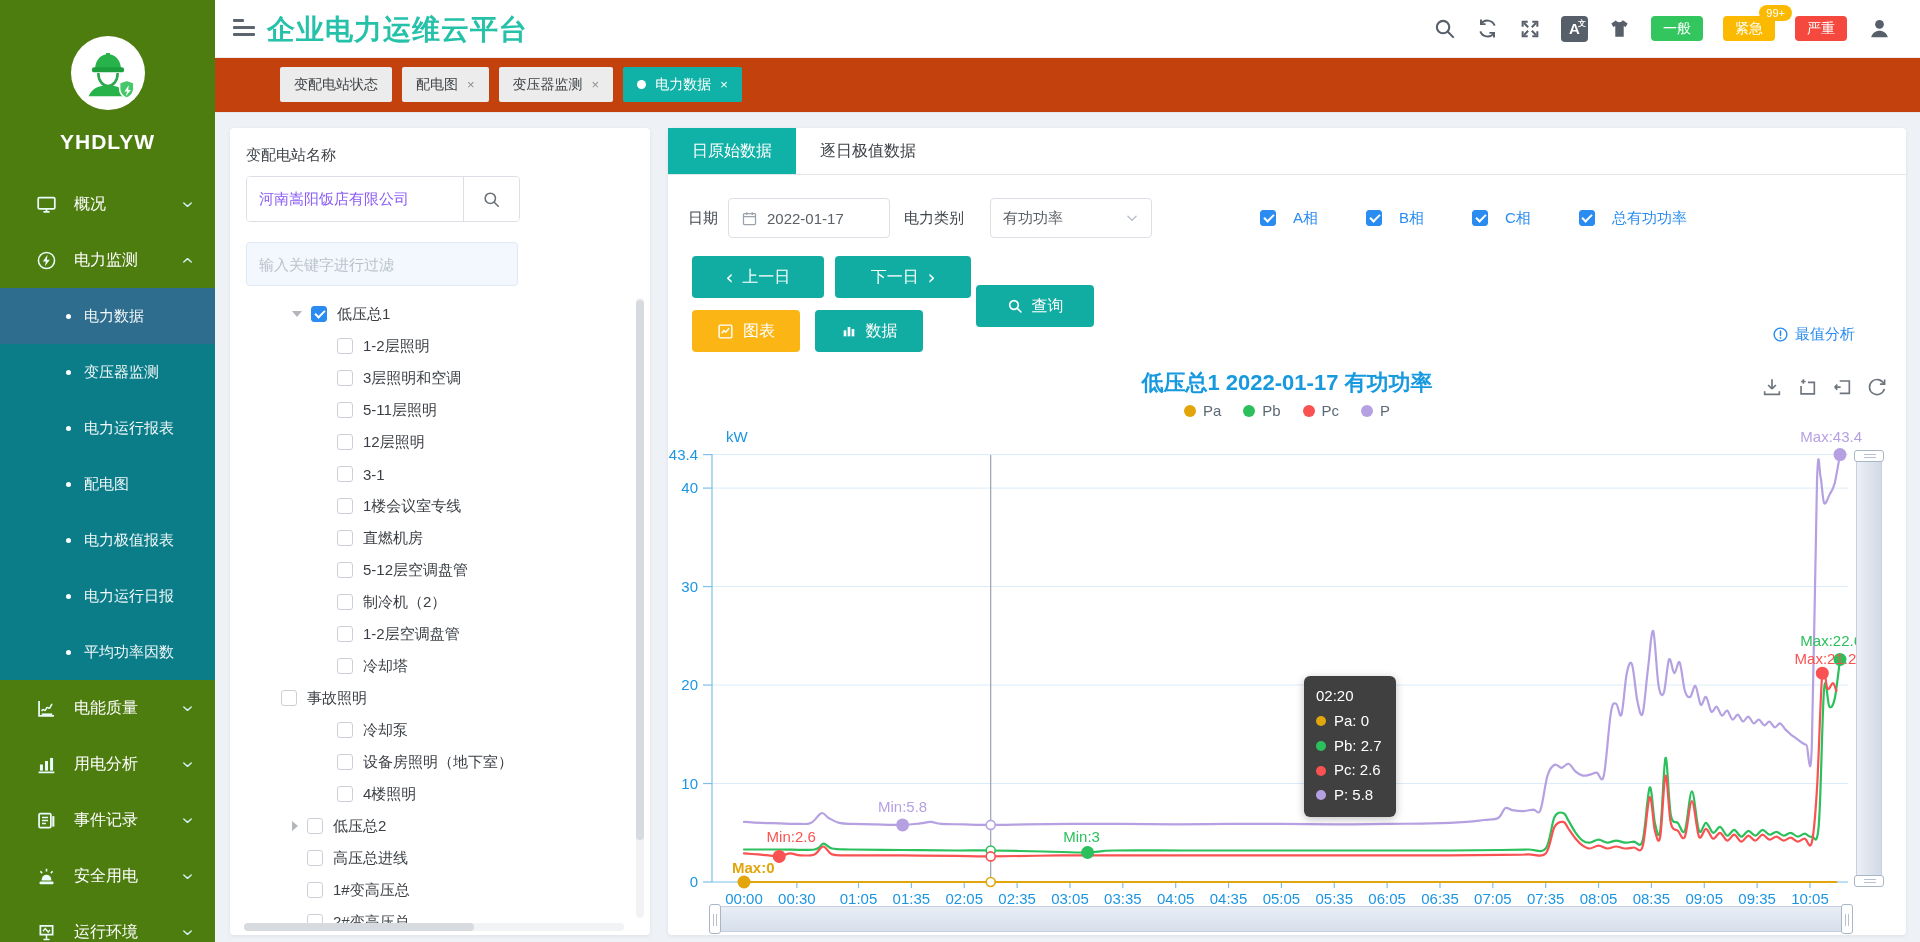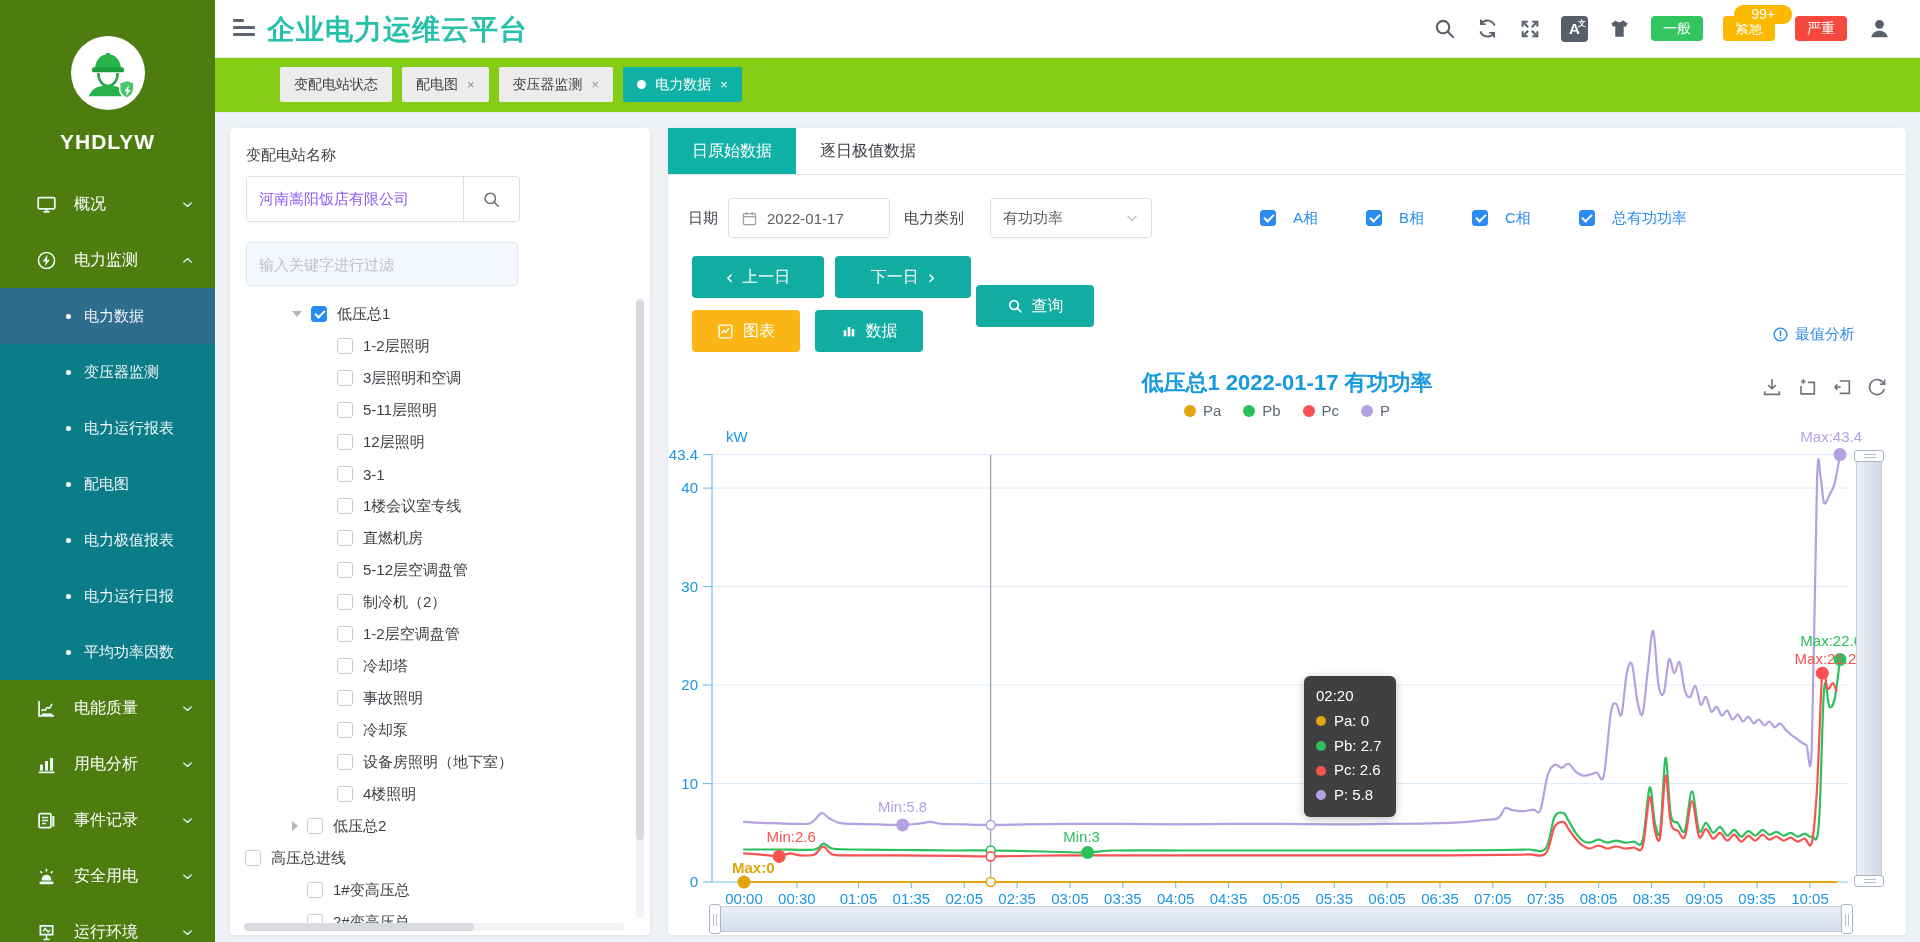--- a/index.html
+++ b/index.html
@@ -30,25 +30,25 @@
   .hright{position:absolute;right:28px;top:0;height:57px;display:flex;align-items:center;gap:20px;color:#575f6a;}
   .hic{display:flex;align-items:center;cursor:pointer;color:#575f6a;}
   .tr{width:27px;height:26px;background:#575f6a;border-radius:4px;color:#fff;font-size:15px;font-weight:bold;
       display:flex;align-items:center;justify-content:center;position:relative;}
   .tr i{font-style:normal;font-size:8px;position:absolute;top:2px;right:2px;}
   .badge{height:25px;padding:0 12px;border-radius:4px;color:#fff;font-size:14px;display:flex;align-items:center;cursor:pointer;}
   .badge.g{background:#33c65f;}
   .badge.y{background:#fbba00;}
   .badge.r{background:#f5483e;}
   .badgewrap{position:relative;}
-  .count{position:absolute;top:-11px;right:-17px;background:#fbba00;color:#fff;font-size:14px;
-    padding:2px 17px;border-radius:9px;line-height:1.1;margin-left:27px;}
-
-  
-  .pagetabs{position:absolute;left:215px;top:57px;right:0;height:55px;background:#84cc16;border-bottom:1px solid #e3e6ea;
+  .count{position:absolute;top:-11px;right:-17px;background:#fbba00;color:#fff;font-size:11px;
+    padding:2px 7px;border-radius:9px;line-height:1.1;margin-left:27px;}
+
+  
+  .pagetabs{position:absolute;left:215px;top:57px;right:0;height:55px;background:#c2410c;border-bottom:1px solid #e3e6ea;
     display:flex;align-items:center;padding-left:65px;gap:10px;z-index:8;}
   .ptab{height:35px;padding:0 14px;display:flex;align-items:center;background:#ececec;color:#3f4347;
     font-size:14px;gap:9px;cursor:pointer;border-radius:2px;white-space:nowrap;}
   .ptab .px{color:#8a9096;font-size:13px;}
   .ptab.active{background:#10b2a7;color:#fff;}
   .ptab.active .px{color:#fff;}
   .pdot{width:9px;height:9px;border-radius:50%;background:#fff;}
 
   
   .tree-card{position:absolute;left:230px;top:128px;width:420px;height:807px;background:#fff;border-radius:4px;
@@ -397,42 +397,42 @@
           <span>制冷机（2）</span>
         </div>
         <div class="tnode" style="padding-left:107px">
           <span class="cb"></span>
           <span>1-2层空调盘管</span>
         </div>
         <div class="tnode" style="padding-left:107px">
           <span class="cb"></span>
           <span>冷却塔</span>
         </div>
-        <div class="tnode" style="padding-left:107px">
+        <div class="tnode" style="padding-left:51px">
           <span class="cb"></span>
           <span>事故照明</span>
         </div>
         <div class="tnode" style="padding-left:107px">
           <span class="cb"></span>
           <span>冷却泵</span>
         </div>
         <div class="tnode" style="padding-left:107px">
           <span class="cb"></span>
           <span>设备房照明（地下室）</span>
         </div>
         <div class="tnode" style="padding-left:107px">
           <span class="cb"></span>
           <span>4楼照明</span>
         </div>
         <div class="tnode" style="padding-left:62px">
           <span class="car right"></span>
           <span class="cb"></span>
           <span>低压总2</span>
         </div>
-        <div class="tnode" style="">
+        <div class="tnode" style="padding-left:62px">
           <span class="car none"></span>
           <span class="cb"></span>
           <span>高压总进线</span>
         </div>
         <div class="tnode" style="padding-left:62px">
           <span class="car none"></span>
           <span class="cb"></span>
           <span>1#变高压总</span>
         </div>
         <div class="tnode" style="padding-left:62px">

